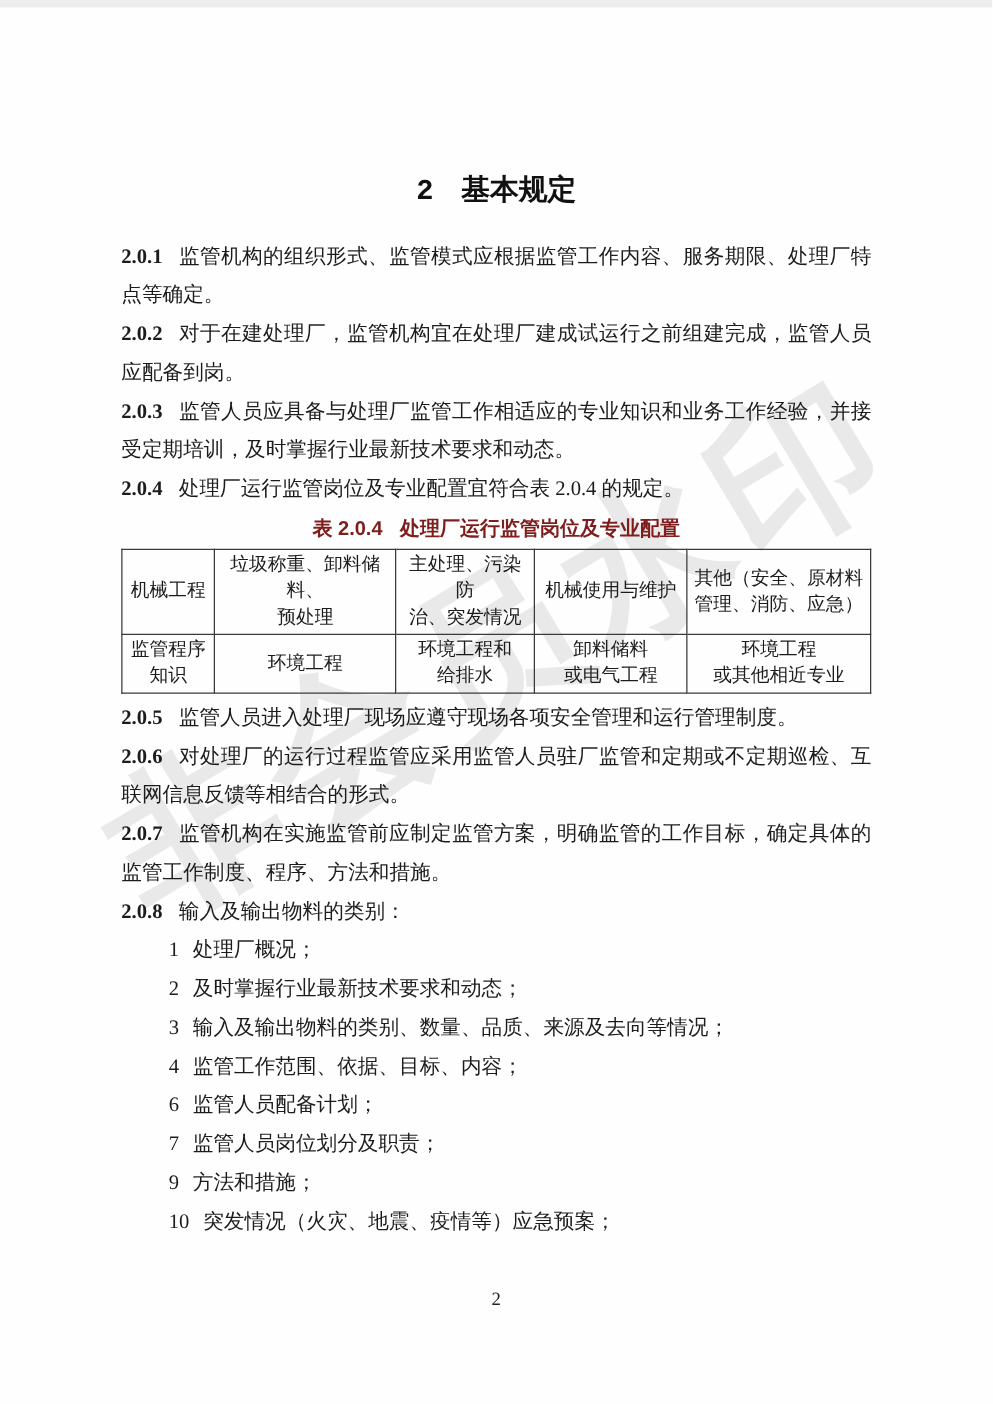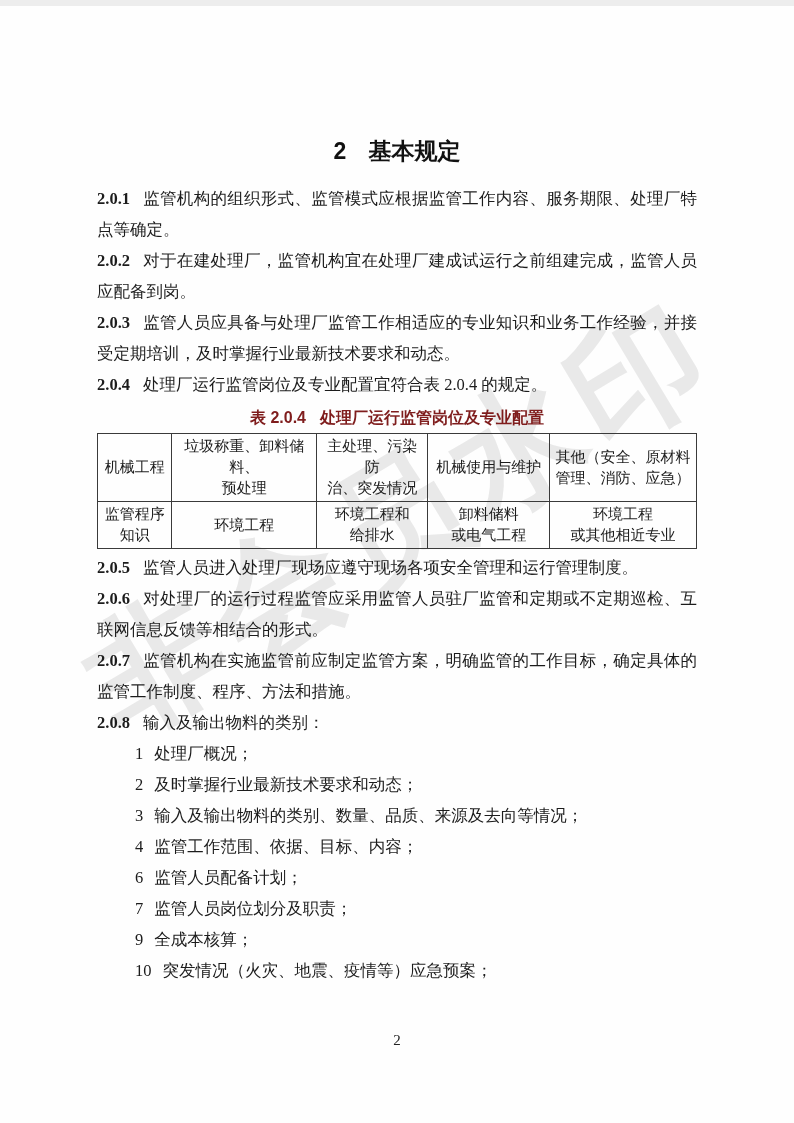--- a/index.html
+++ b/index.html
@@ -23,28 +23,29 @@
     color:#e9e9e9;
     transform:rotate(-31deg);
     white-space:nowrap;
     z-index:1;
     user-select:none;
   }
   .content {
     position:absolute; left:97px; top:0; width:600px; z-index:2;
   }
   .title {
-    margin:136px 0 16px 0;
+    margin:136px 0 0 0;
     text-align:center;
-    font-family:Liberation Sans, sans-serif;
+    font-family:Liberation Mono, monospace;
     font-size:23px; font-weight:bold;
     color:#111;
   }
   .title .chapter-num { margin-right:22px; }
   .body-text {
+    margin-top:22px;
     font-size:16.5px;
     line-height:31px;
     text-align:justify;
   }
   .para { margin:0; }
   .cnum { margin-right:13px; font-weight:bold; }
   .caption {
     margin:5px 0 2px 0;
     text-align:center;
     font-family:"Liberation Sans","DejaVu Sans",sans-serif;
@@ -132,19 +133,19 @@
       <p class="para"><b class="cnum">2.0.6</b><span>对处理厂的运行过程监管应采用监管人员驻厂监管和定期或不定期巡检、互联网信息反馈等相结合的形式。</span></p>
       <p class="para"><b class="cnum">2.0.7</b><span>监管机构在实施监管前应制定监管方案，明确监管的工作目标，确定具体的监管工作制度、程序、方法和措施。</span></p>
       <p class="para"><b class="cnum">2.0.8</b><span>输入及输出物料的类别：</span></p>
 
       <p class="item"><span class="inum">1</span><span>处理厂概况；</span></p>
       <p class="item"><span class="inum">2</span><span>及时掌握行业最新技术要求和动态；</span></p>
       <p class="item"><span class="inum">3</span><span>输入及输出物料的类别、数量、品质、来源及去向等情况；</span></p>
       <p class="item"><span class="inum">4</span><span>监管工作范围、依据、目标、内容；</span></p>
       <p class="item"><span class="inum">6</span><span>监管人员配备计划；</span></p>
       <p class="item"><span class="inum">7</span><span>监管人员岗位划分及职责；</span></p>
-      <p class="item"><span class="inum">9</span><span>全成本核算；</span></p>
+      <p class="item"><span class="inum">9</span><span>方法和措施；</span></p>
       <p class="item"><span class="inum">10</span><span>突发情况（火灾、地震、疫情等）应急预案；</span></p>
     </div>
 
     <div class="pagenum">2</div>
   </div>
 </div>
 
 </body></html>

